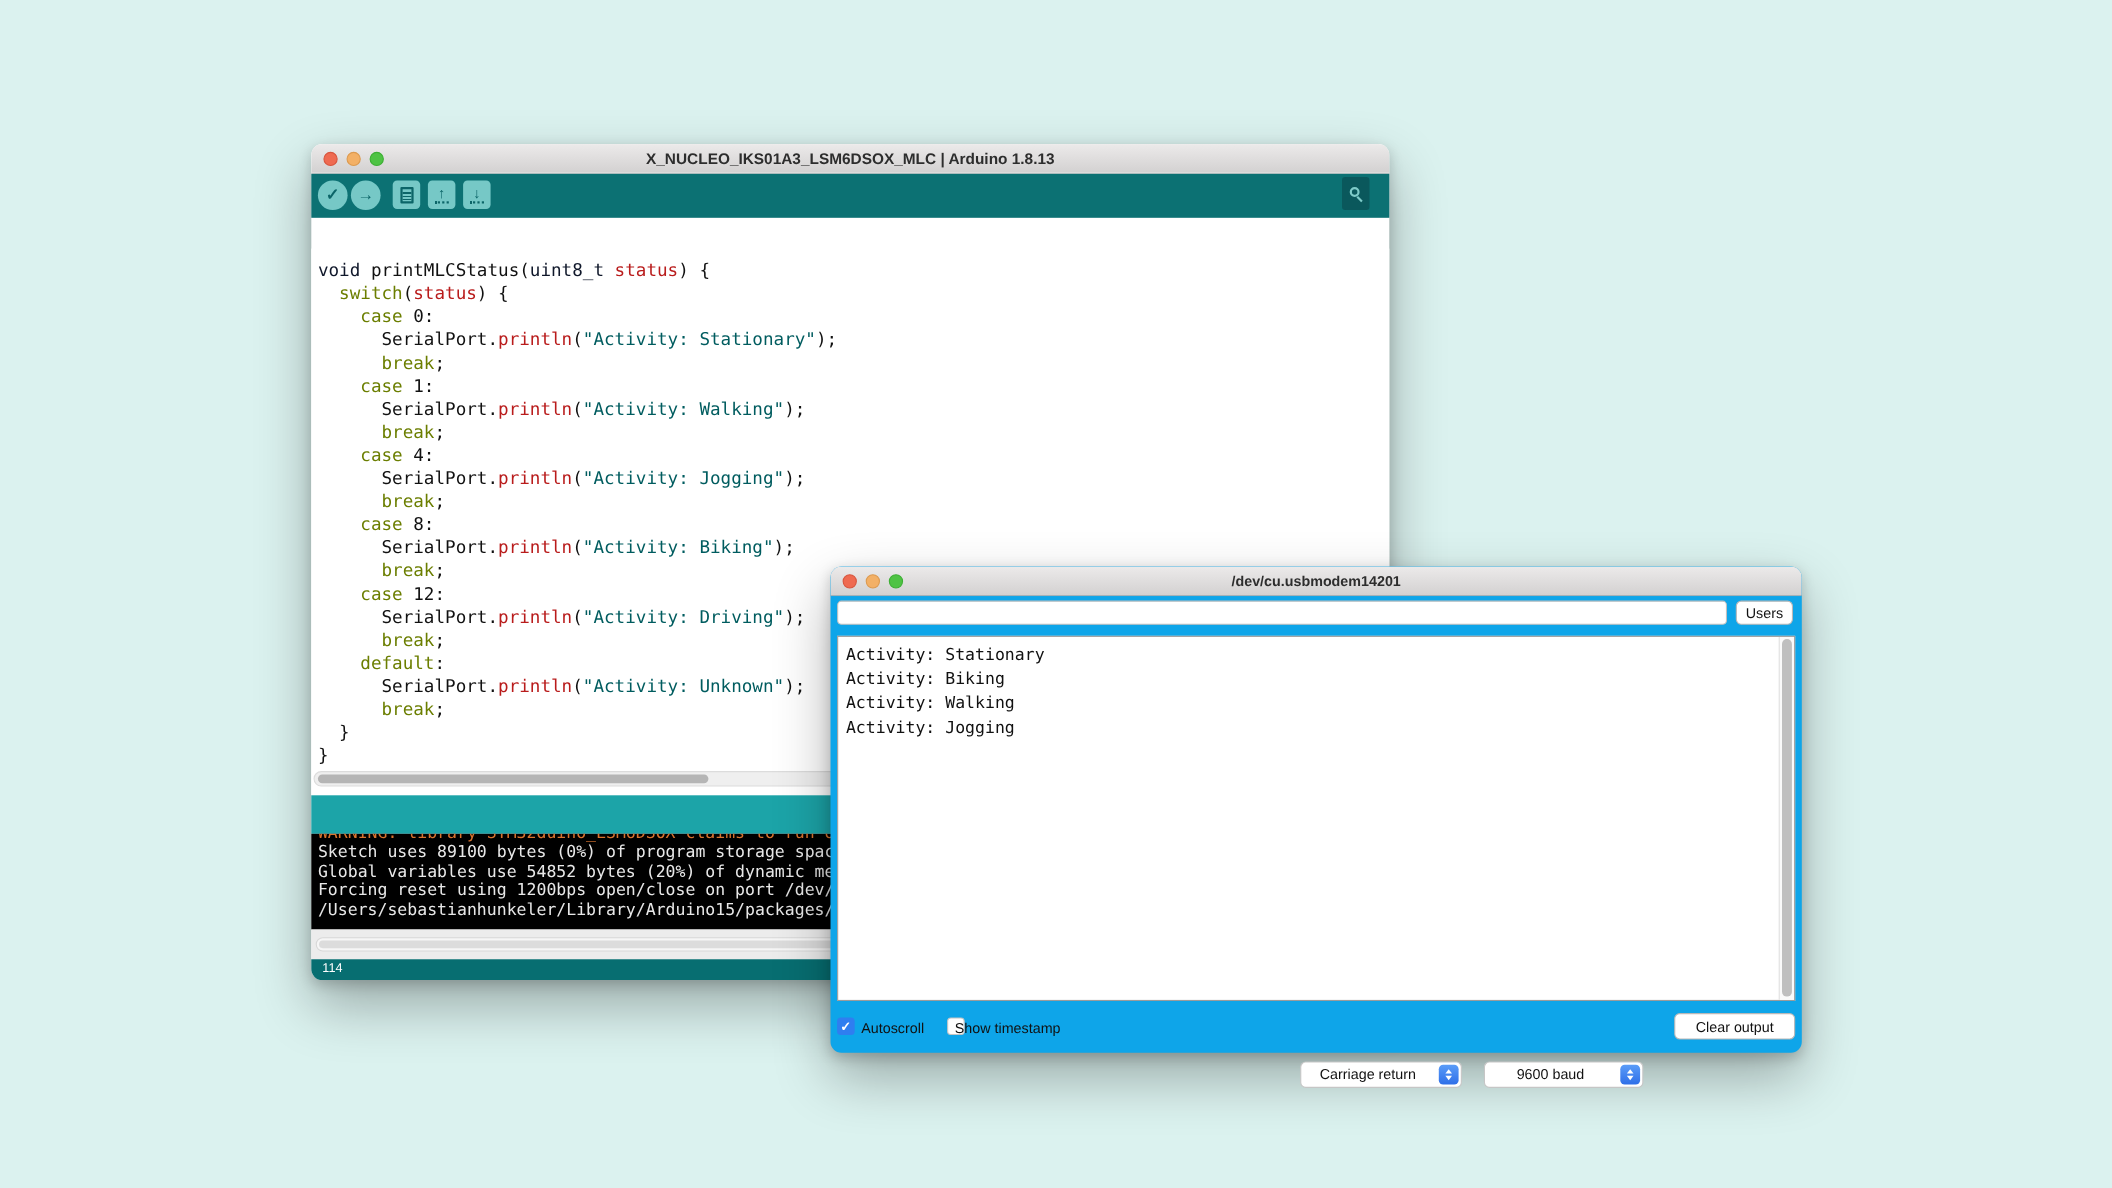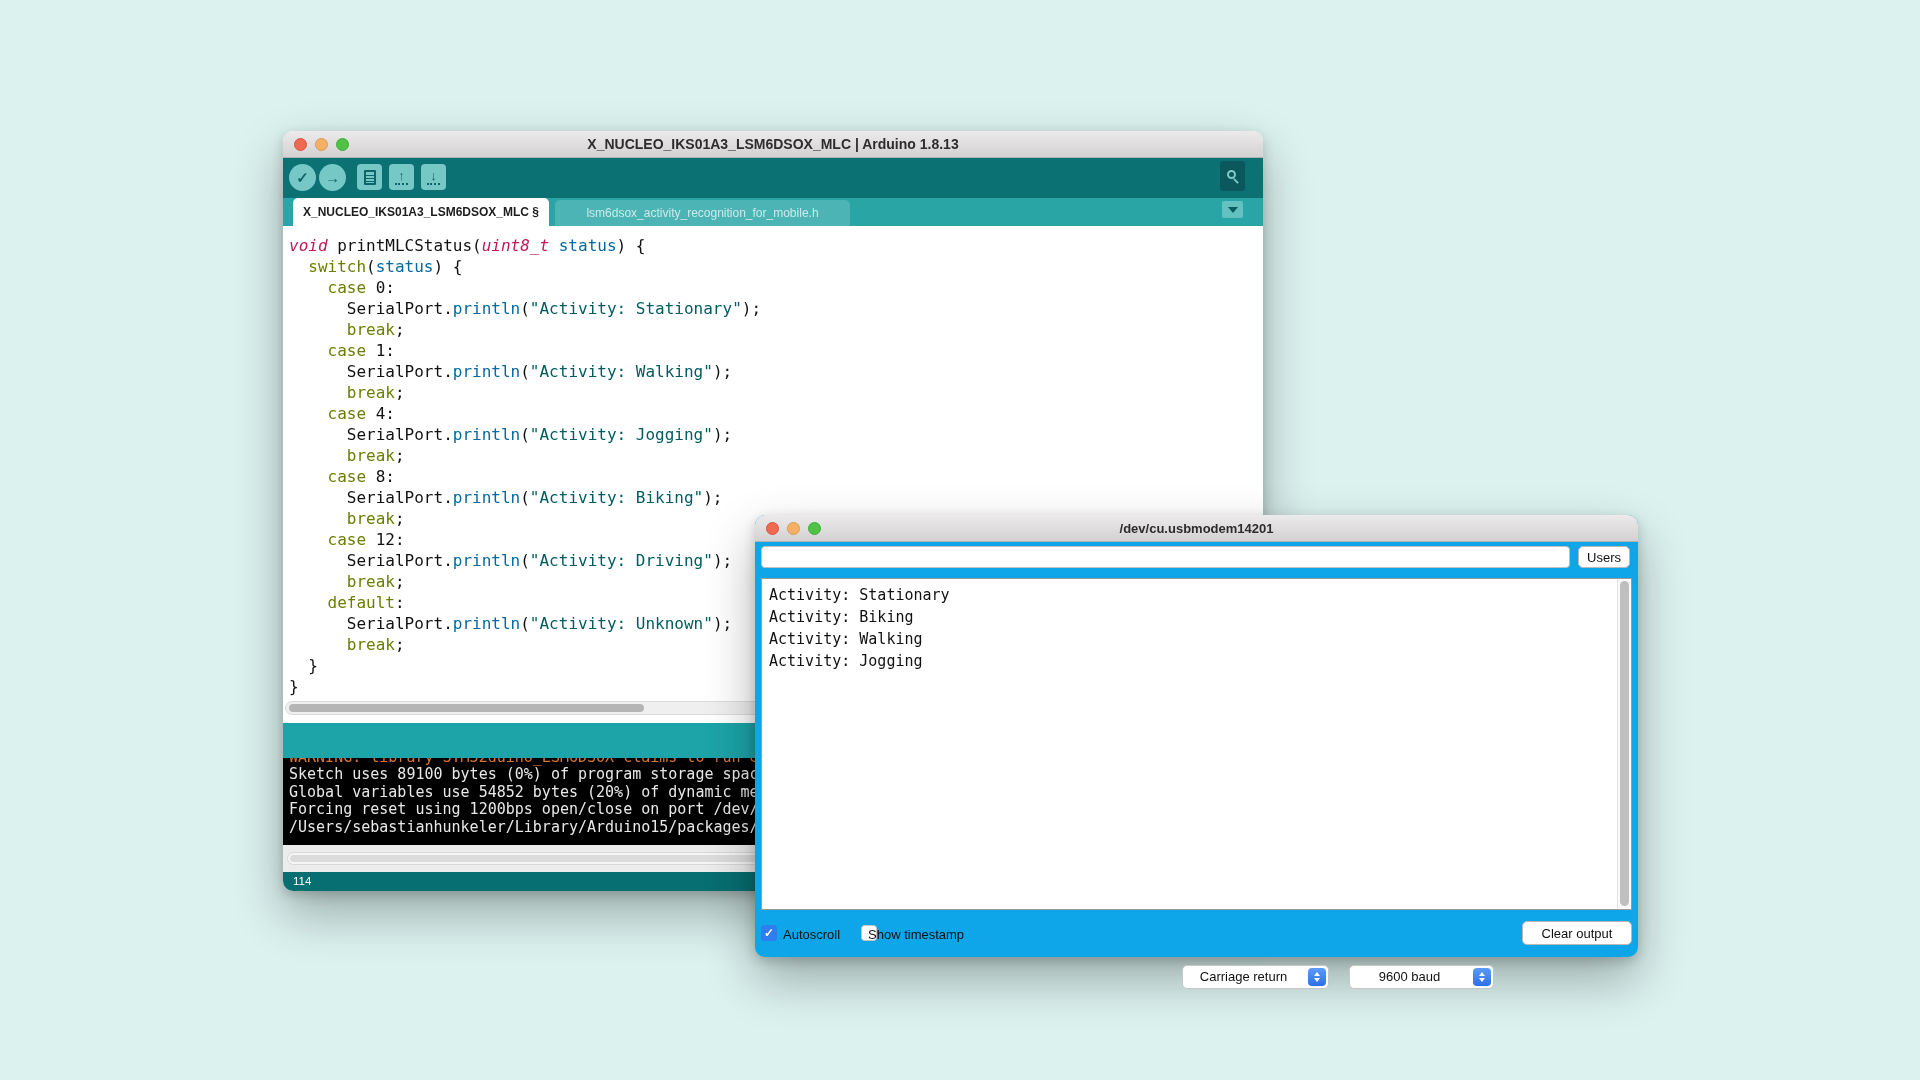--- a/index.html
+++ b/index.html
@@ -46,21 +46,21 @@
   .tab.active { left:10px; width:256px; background:#fff; color:#1d1d1d; font-weight:bold; }
   .tab.inactive { left:272px; width:295px; top:2px; height:26px; background:#4cb4b4; color:#c9ebea; }
   .tab-scroll { position:absolute; right:20px; top:3px; width:21px; height:17px;
     background:#63c1c2; border-radius:2px; display:flex; align-items:center; justify-content:center; cursor:pointer; }
   .tab-scroll .tri { width:0; height:0; border-left:5px solid transparent; border-right:5px solid transparent;
     border-top:6px solid #0a5c5e; }
 
   .editor { position:absolute; left:0; right:0; top:95px; height:497px; background:#fff; overflow:hidden; }
   .code { position:absolute; left:6px; top:9px; font-family:"DejaVu Sans Mono", monospace;
     font-size:16px; line-height:21px; white-space:pre; }
-  .tk-t { color:#be185d;font-style:italic; } .tk-k { color:#6b7e00; } .tk-f { color:#0369a1; }
+  .tk-t { color:#0f172a; } .tk-k { color:#6b7e00; } .tk-f { color:#b91c1c; }
   .tk-s { color:#005C5F; } .tk-p { color:#111; }
   .hscroll { position:absolute; left:2px; right:2px; bottom:8px; height:14px;
     background:#efefef; border:1px solid #dcdcdc; border-radius:7px; }
   .hscroll .thumb { position:absolute; left:3px; top:2px; width:355px; height:8px;
     background:#b5b5b5; border-radius:4px; }
 
   .console-divider { position:absolute; left:0; right:0; top:592px; height:35px; background:#1ca4a8; }
   .console { position:absolute; left:0; right:0; top:627px; height:87px; background:#000;
     overflow:hidden; padding-left:6px; font-family:"DejaVu Sans Mono", monospace;
     font-size:15px; line-height:17.4px; white-space:pre; }
@@ -151,31 +151,20 @@
           </span>
       </div>
       <div class="serial-btn" title="Serial Monitor">
         <span class="mag">
             <span class="lens"></span>
             <span class="handle"></span>
           </span>
       </div>
     </div>
 
-    <div class="tabbar">
-      <div class="tab active">
-        <span>X_NUCLEO_IKS01A3_LSM6DSOX_MLC §</span>
-      </div>
-      <div class="tab inactive">
-        <span>lsm6dsox_activity_recognition_for_mobile.h</span>
-      </div>
-      <div class="tab-scroll">
-        <span class="tri"></span>
-      </div>
-    </div>
 
     <div class="editor">
       <div class="code" id="code"><div class="code-line"><span class="tk-t">void</span><span class="tk-p"> printMLCStatus(</span><span class="tk-t">uint8_t</span><span class="tk-f"> status</span><span class="tk-p">) {</span></div><div class="code-line"><span class="tk-p">  </span><span class="tk-k">switch</span><span class="tk-p">(</span><span class="tk-f">status</span><span class="tk-p">) {</span></div><div class="code-line"><span class="tk-p">    </span><span class="tk-k">case</span><span class="tk-p"> 0:</span></div><div class="code-line"><span class="tk-p">      SerialPort.</span><span class="tk-f">println</span><span class="tk-p">(</span><span class="tk-s">"Activity: Stationary"</span><span class="tk-p">);</span></div><div class="code-line"><span class="tk-p">      </span><span class="tk-k">break</span><span class="tk-p">;</span></div><div class="code-line"><span class="tk-p">    </span><span class="tk-k">case</span><span class="tk-p"> 1:</span></div><div class="code-line"><span class="tk-p">      SerialPort.</span><span class="tk-f">println</span><span class="tk-p">(</span><span class="tk-s">"Activity: Walking"</span><span class="tk-p">);</span></div><div class="code-line"><span class="tk-p">      </span><span class="tk-k">break</span><span class="tk-p">;</span></div><div class="code-line"><span class="tk-p">    </span><span class="tk-k">case</span><span class="tk-p"> 4:</span></div><div class="code-line"><span class="tk-p">      SerialPort.</span><span class="tk-f">println</span><span class="tk-p">(</span><span class="tk-s">"Activity: Jogging"</span><span class="tk-p">);</span></div><div class="code-line"><span class="tk-p">      </span><span class="tk-k">break</span><span class="tk-p">;</span></div><div class="code-line"><span class="tk-p">    </span><span class="tk-k">case</span><span class="tk-p"> 8:</span></div><div class="code-line"><span class="tk-p">      SerialPort.</span><span class="tk-f">println</span><span class="tk-p">(</span><span class="tk-s">"Activity: Biking"</span><span class="tk-p">);</span></div><div class="code-line"><span class="tk-p">      </span><span class="tk-k">break</span><span class="tk-p">;</span></div><div class="code-line"><span class="tk-p">    </span><span class="tk-k">case</span><span class="tk-p"> 12:</span></div><div class="code-line"><span class="tk-p">      SerialPort.</span><span class="tk-f">println</span><span class="tk-p">(</span><span class="tk-s">"Activity: Driving"</span><span class="tk-p">);</span></div><div class="code-line"><span class="tk-p">      </span><span class="tk-k">break</span><span class="tk-p">;</span></div><div class="code-line"><span class="tk-p">    </span><span class="tk-k">default</span><span class="tk-p">:</span></div><div class="code-line"><span class="tk-p">      SerialPort.</span><span class="tk-f">println</span><span class="tk-p">(</span><span class="tk-s">"Activity: Unknown"</span><span class="tk-p">);</span></div><div class="code-line"><span class="tk-p">      </span><span class="tk-k">break</span><span class="tk-p">;</span></div><div class="code-line"><span class="tk-p">  }</span></div><div class="code-line"><span class="tk-p">}</span></div></div>
       <div class="hscroll">
         <div class="thumb"></div>
       </div>
     </div>
 
     <div class="console-divider"></div>
 

